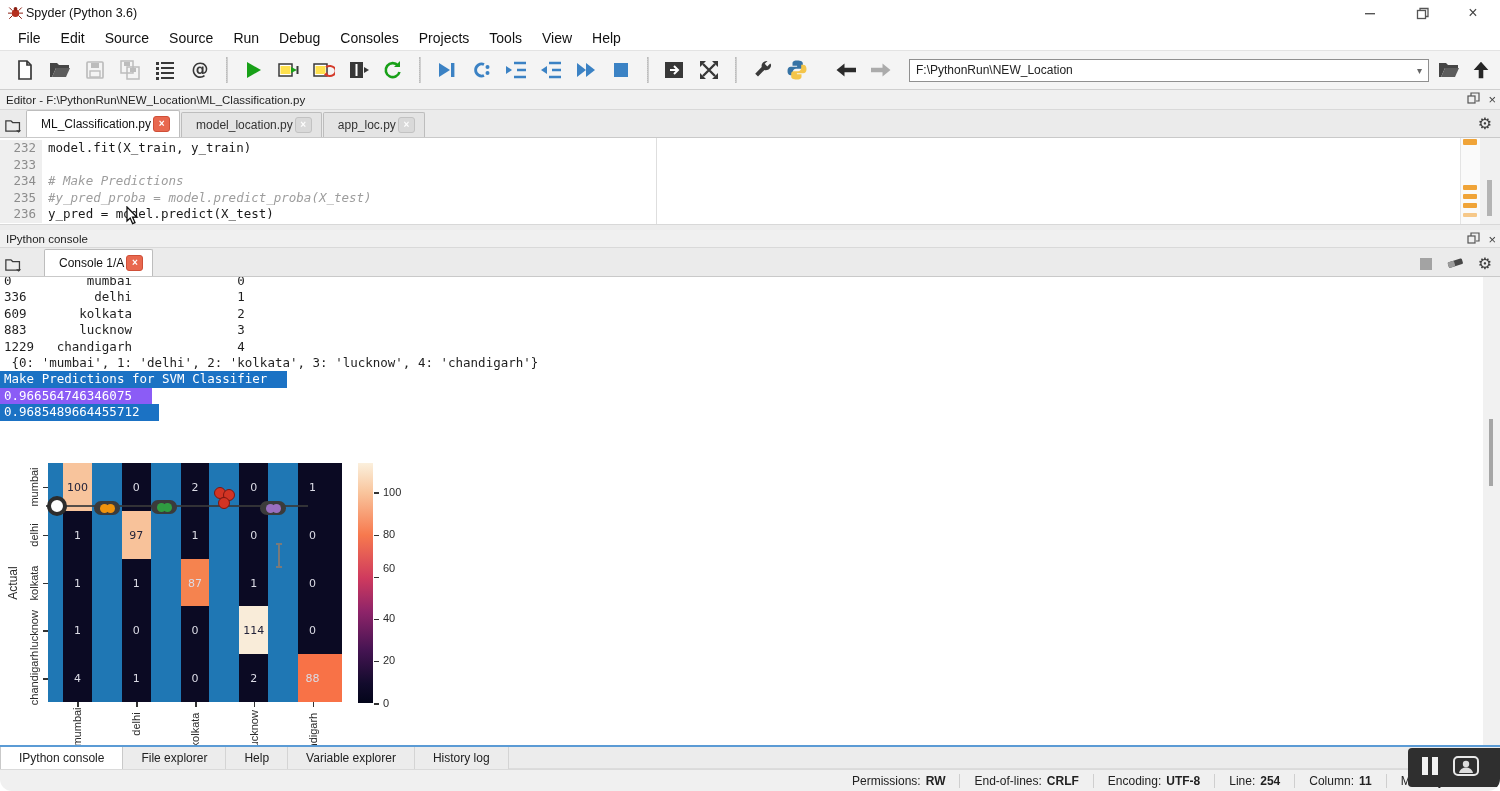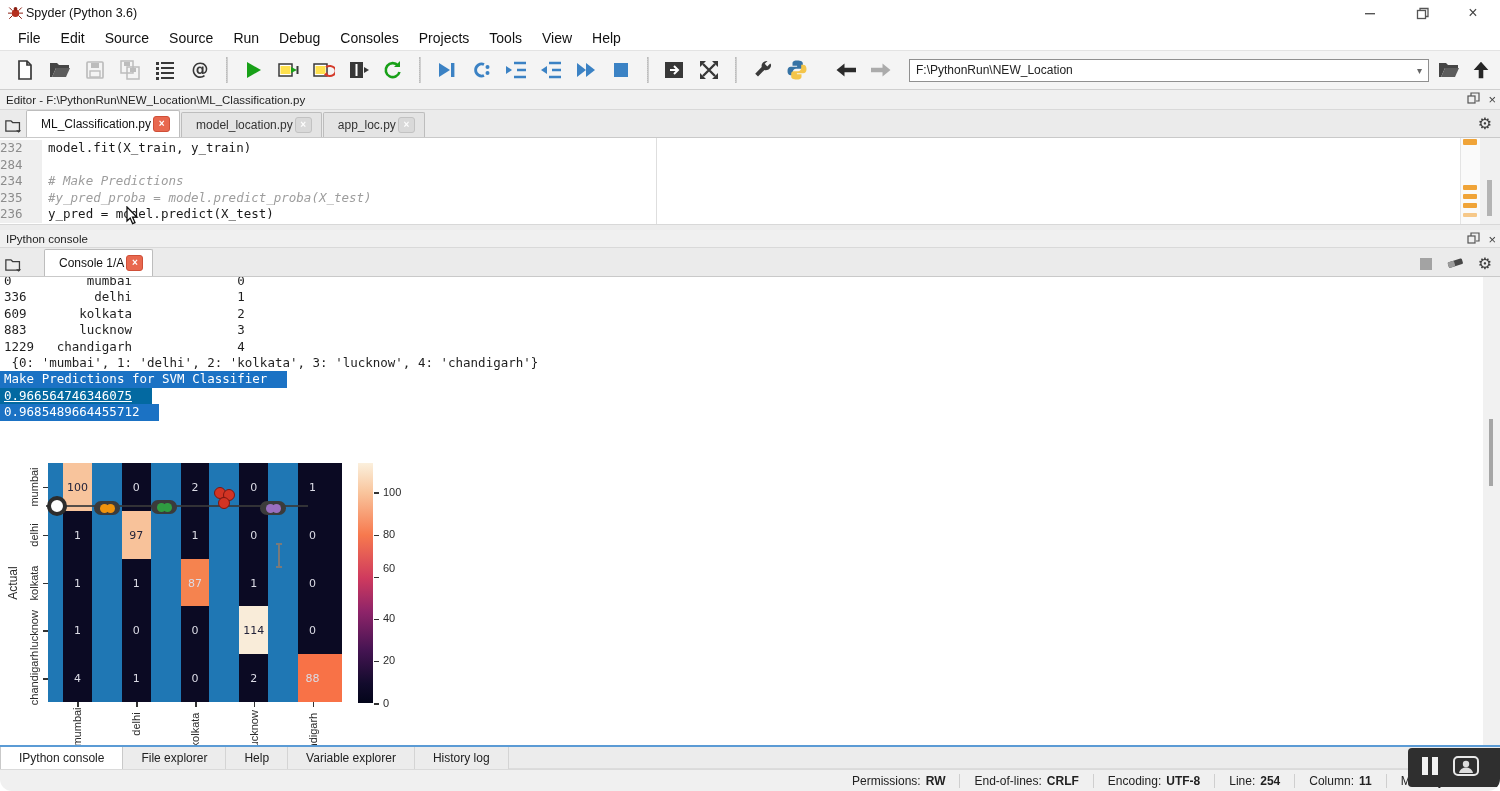--- a/index.html
+++ b/index.html
@@ -26,21 +26,21 @@
   .browse-btn{width:26px;height:24px;display:flex;align-items:center;justify-content:center;}
   .tab{height:24px;display:flex;align-items:center;gap:2px;padding:0 9px 0 14px;border:1px solid #bdbdbd;border-bottom:none;background:#e4e4e4;color:#333;font-size:12px;margin-right:1px;border-radius:2px 2px 0 0;}
   .tab.active{background:#fff;height:26px;color:#111;}
   .closebox{width:15px;height:14px;border-radius:3px;display:flex;align-items:center;justify-content:center;font-size:10px;font-weight:bold;color:#fff;line-height:1;}
   .closebox.red{background:#e8684f;border:1px solid #cf4f38;}
   .closebox.gray{background:#d9d9d9;border:1px solid #c2c2c2;color:#fdfdfd;}
   .gear{font-size:16px;color:#3d3d3d;}
   
   #code-area{left:0;top:138px;width:1500px;height:86px;background:#fff;overflow:hidden;}
   .code-line{position:absolute;left:0;height:17px;width:1500px;font-family:"DejaVu Sans Mono","Liberation Mono",monospace;font-size:12.5px;white-space:pre;}
-  .gutter{position:absolute;left:0;top:0;width:42px;height:17px;background:#efefef;color:#8c8c8c;text-align:left;padding-right:6px;box-sizing:border-box;}
+  .gutter{position:absolute;left:0;top:0;width:42px;height:17px;background:#efefef;color:#8c8c8c;text-align:right;padding-right:6px;box-sizing:border-box;}
   .codetext{position:absolute;left:48px;top:0;color:#1a1a1a;}
   .codetext.comment{color:#9d9d9d;font-style:italic;}
   #edge-line{left:656px;top:138px;width:1px;height:86px;background:#dedede;}
   #flag-strip{left:1460px;top:138px;width:20px;height:86px;background:#fafafa;border-left:1px solid #e4e4e4;}
   .flagmark{position:absolute;left:1463px;width:14px;height:5px;background:#f0a438;border-radius:1px;}
   #ed-scroll{left:1480px;top:138px;width:20px;height:86px;background:#f0f0f0;}
   #ed-thumb{left:1487px;top:180px;width:5px;height:36px;background:#b3b3b3;}
   #splitter1{left:0;top:224px;width:1500px;height:6px;background:#ececec;border-top:1px solid #d8d8d8;}
   
   #console-body{left:0;top:277px;width:1500px;height:468px;background:#fff;overflow:hidden;}
@@ -325,21 +325,21 @@
         </span>
         <span class="tab">
           <span>app_loc.py</span>
           <span class="closebox gray">×</span>
         </span>
       </span>
     <span class="abs gear" style="right:8px;top:4px;">⚙</span>
   </div>
   <div class="abs" id="code-area">
       <div class="code-line" style="top: 2px;"><span class="gutter">232</span><span class="codetext">model.fit(X_train, y_train)</span></div>
-      <div class="code-line" style="top: 18.5px;"><span class="gutter">284</span><span class="codetext"></span></div>
+      <div class="code-line" style="top: 18.5px;"><span class="gutter">233</span><span class="codetext"></span></div>
       <div class="code-line" style="top: 35px;"><span class="gutter">234</span><span class="codetext comment"># Make Predictions</span></div>
       <div class="code-line" style="top: 51.5px;"><span class="gutter">235</span><span class="codetext comment">#y_pred_proba = model.predict_proba(X_test)</span></div>
       <div class="code-line" style="top: 68px;"><span class="gutter">236</span><span class="codetext">y_pred = model.predict(X_test)</span></div>
     </div>
   <div class="abs" id="edge-line"></div>
   <div class="abs" id="flag-strip"></div>
   <div class="flagmark" style="top:139px;height:6px;"></div>
   <div class="flagmark" style="top:185px;"></div>
   <div class="flagmark" style="top:194px;"></div>
   <div class="flagmark" style="top:203px;"></div>
@@ -384,21 +384,21 @@
 
   <div class="abs" id="console-body">
     <div id="con-text" style="margin-top:-4px;">
         <div class="conline">0          mumbai              0</div>
         <div class="conline">336         delhi              1</div>
         <div class="conline">609       kolkata              2</div>
         <div class="conline">883       lucknow              3</div>
         <div class="conline">1229   chandigarh              4</div>
         <div class="conline"> {0: 'mumbai', 1: 'delhi', 2: 'kolkata', 3: 'lucknow', 4: 'chandigarh'}</div>
         <div style="height: 16.4px;"><span class="conline sel" style="background: rgb(27, 114, 196);">Make Predictions for SVM Classifier</span></div>
-        <div style="height: 16.4px;"><span class="conline sel" style="background: #0369a1; text-decoration: underline;">0.966564746346075</span></div>
+        <div style="height: 16.4px;"><span class="conline sel" style="background: #8b5cf6;">0.966564746346075</span></div>
         <div style="height: 16.4px;"><span class="conline sel" style="background: rgb(27, 114, 196);">0.9685489664455712</span></div>
       </div>
     <div id="figure">
         <div class="abs" style="left: 48px; top: 8px; width: 294px; height: 239px; background: rgb(11, 10, 35); overflow: hidden;">
           <div class="abs" style="left: 0px; top: 0px; width: 58.8px; height: 47.8px; background: rgb(248, 196, 156);"></div>
           <div class="abs" style="left: 58.8px; top: 47.8px; width: 58.8px; height: 47.8px; background: rgb(248, 194, 154);"></div>
           <div class="abs" style="left: 117.6px; top: 95.6px; width: 58.8px; height: 47.8px; background: rgb(245, 131, 79);"></div>
           <div class="abs" style="left: 176.4px; top: 143.4px; width: 58.8px; height: 47.8px; background: rgb(249, 236, 217);"></div>
           <div class="abs" style="left: 235.2px; top: 191.2px; width: 58.8px; height: 47.8px; background: rgb(248, 114, 71);"></div>
           <div class="abs" style="left: -15px; top: 0px; width: 30px; height: 239px; background: rgb(31, 119, 180);"></div>

